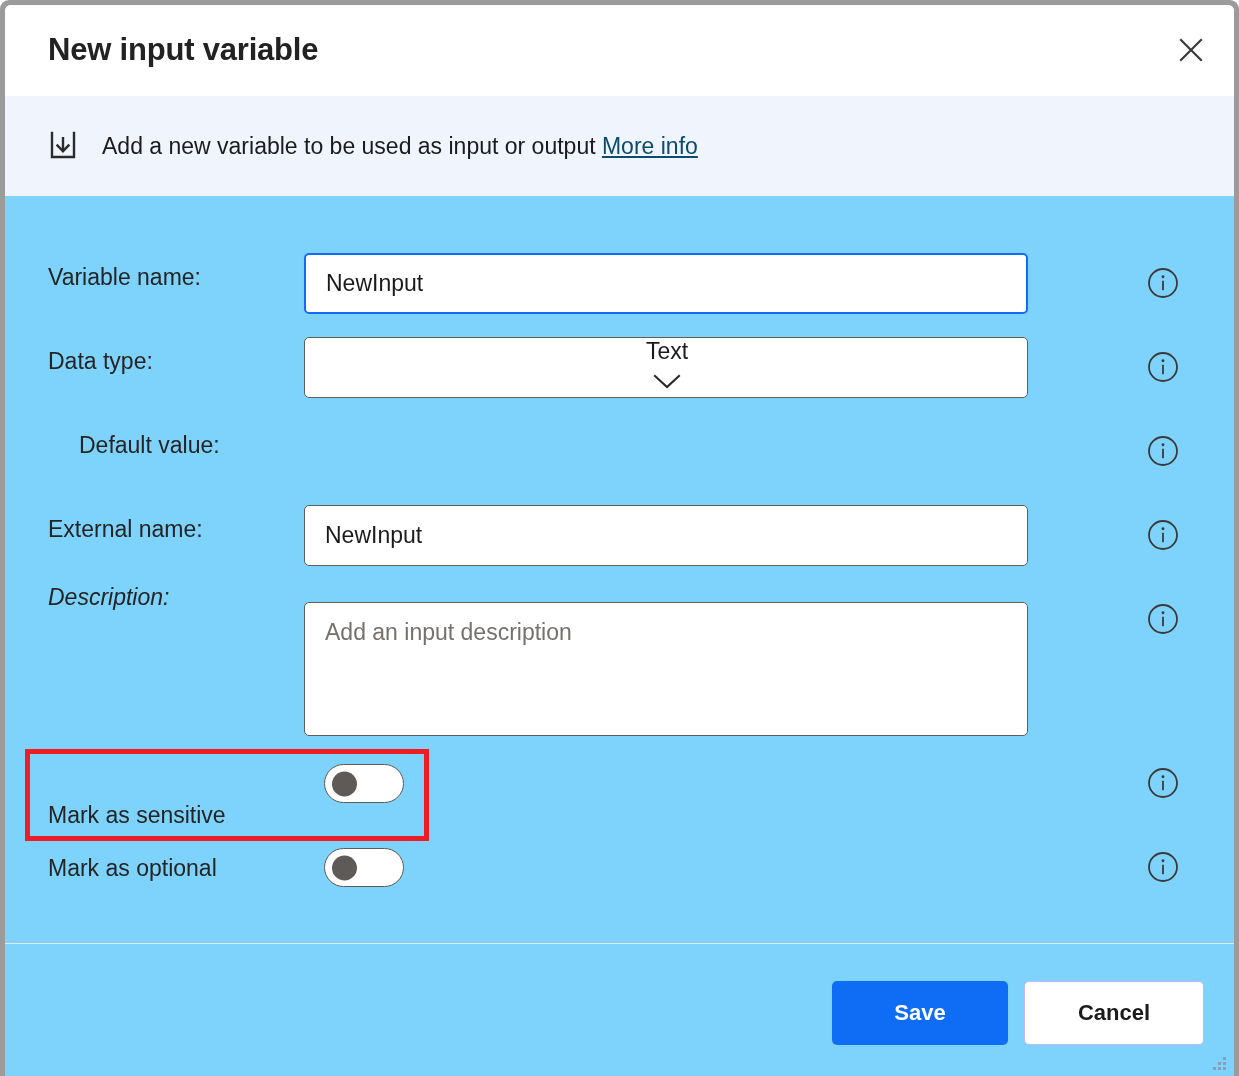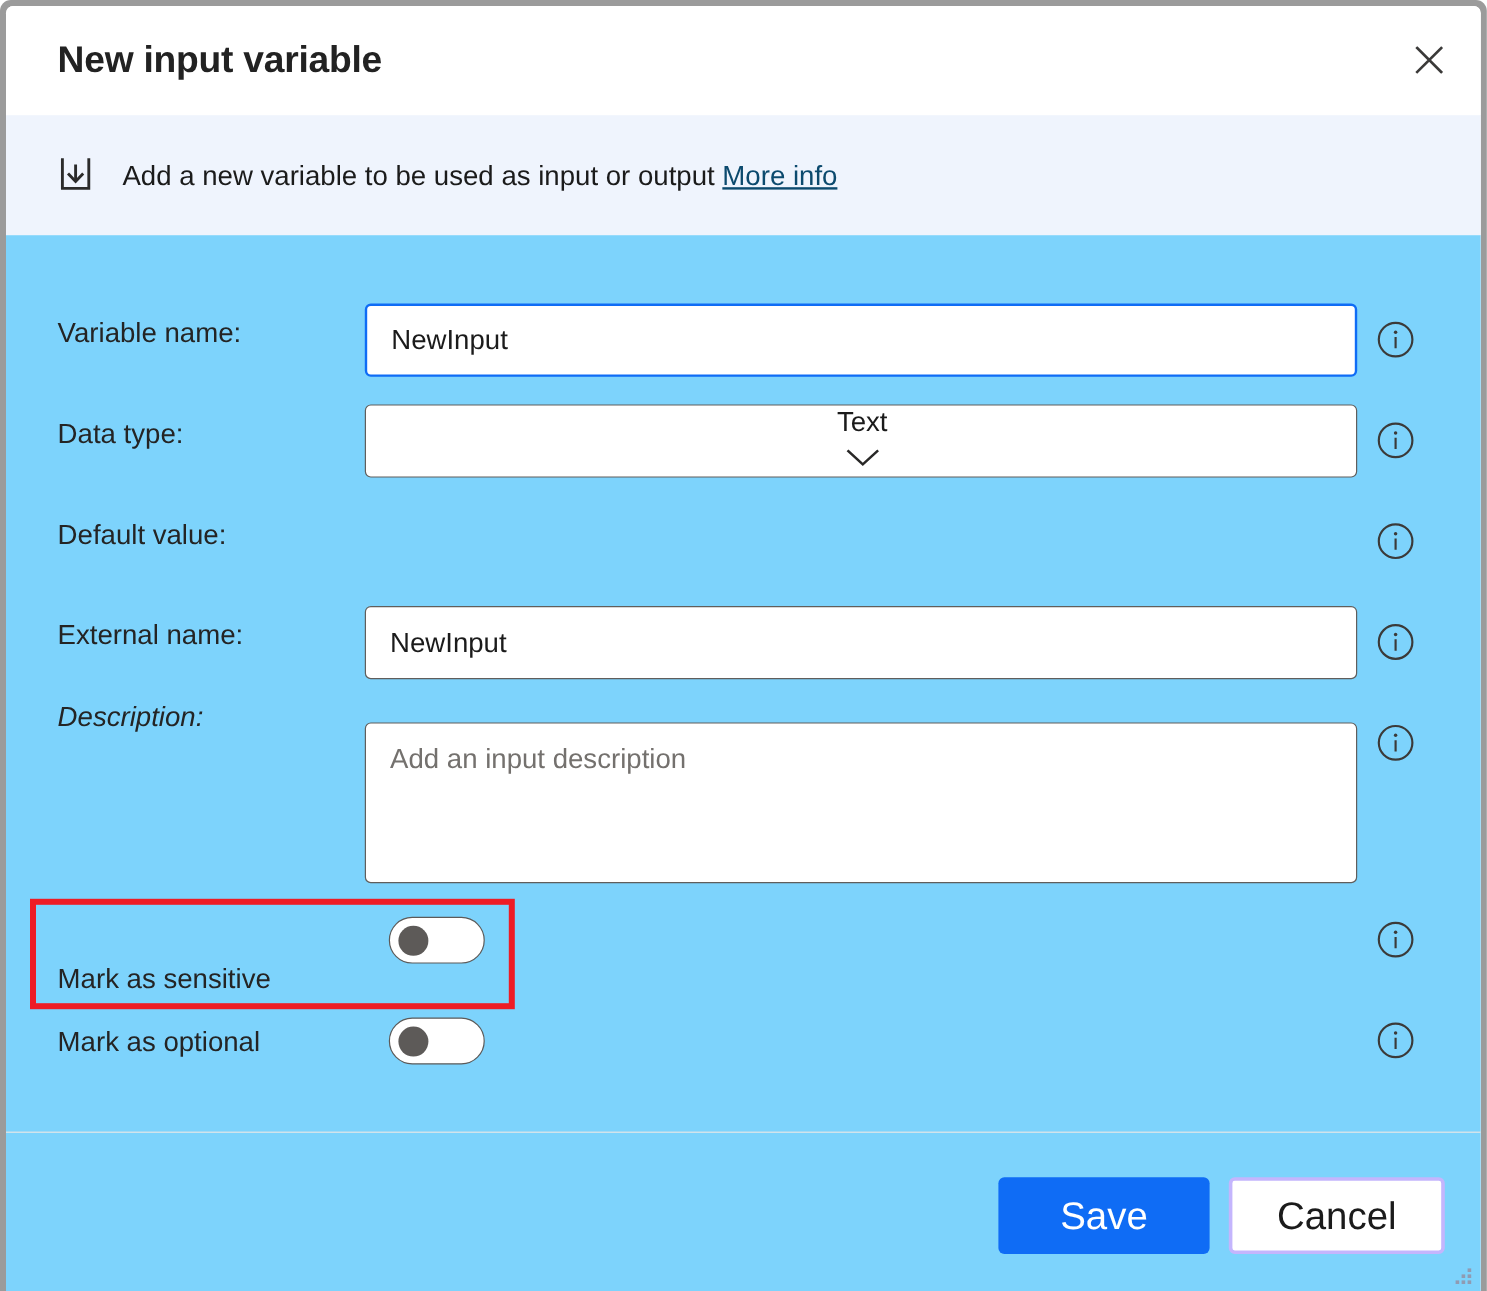--- a/index.html
+++ b/index.html
@@ -113,21 +113,21 @@
     position: absolute;
     left: 43px;
     font-size: 23px;
     color: #242424;
     white-space: nowrap;
   }
 
   .field {
     position: absolute;
     left: 299px;
-    width: 827px;
+    width: 724px;
     box-sizing: border-box;
     border: 1px solid #605e5c;
     border-radius: 5px;
     background: #ffffff;
     font-size: 23px;
     color: #1b1b1b;
     display: flex;
     align-items: center;
     padding: 0 20px;
     cursor: text;
@@ -201,43 +201,43 @@
     top: 747px;
     width: 100%;
     height: 1px;
     background: #e6e6e6;
   }
   .btn {
     position: absolute;
     box-sizing: border-box;
     height: 64px;
     border-radius: 5px;
-    font-size: 32px;
-    font-weight: 400;
+    font-size: 22px;
+    font-weight: 700;
     display: flex;
     align-items: center;
     justify-content: center;
     cursor: pointer;
     font-family: "Liberation Sans", sans-serif;
   }
   .btn-primary {
     left: 827px;
     top: 785px;
     width: 176px;
     background: #0f6cf5;
     color: #ffffff;
     border: none;
   }
   .btn-secondary {
     left: 1019px;
     top: 785px;
     width: 180px;
     background: #ffffff;
     color: #1b1b1b;
-    border: 3px solid #c4b5fd;
+    border: 1px solid #c4b5fd;
   }
 
   
   .resize-grip {
     position: absolute;
     right: 5px;
     bottom: 3px;
     width: 22px;
     height: 22px;
   }
@@ -297,21 +297,21 @@
         </span>
       </div>
       <span class="info-icon" style="top:153px;">
         <svg width="36" height="36" viewBox="0 0 36 36" aria-hidden="true">
           <circle cx="18" cy="18" r="14" stroke="#3b3a39" stroke-width="1.8" fill="none"></circle>
           <circle cx="18" cy="11.8" r="1.45" fill="#3b3a39"></circle>
           <path d="M18 15.8 L18 25.2" stroke="#3b3a39" stroke-width="1.8"></path>
         </svg>
       </span>
 
-      <div class="row-label" style="top:236px;">Default value:</div>
+      <div class="row-label" style="top:236px;margin-left:31px;">Default value:</div>
       <span class="info-icon" style="top:237px;">
         <svg width="36" height="36" viewBox="0 0 36 36" aria-hidden="true">
           <circle cx="18" cy="18" r="14" stroke="#3b3a39" stroke-width="1.8" fill="none"></circle>
           <circle cx="18" cy="11.8" r="1.45" fill="#3b3a39"></circle>
           <path d="M18 15.8 L18 25.2" stroke="#3b3a39" stroke-width="1.8"></path>
         </svg>
       </span>
 
       <div class="row-label" style="top:320px;">External name:</div>
       <div class="field" style="top:309px; height:61px;">

